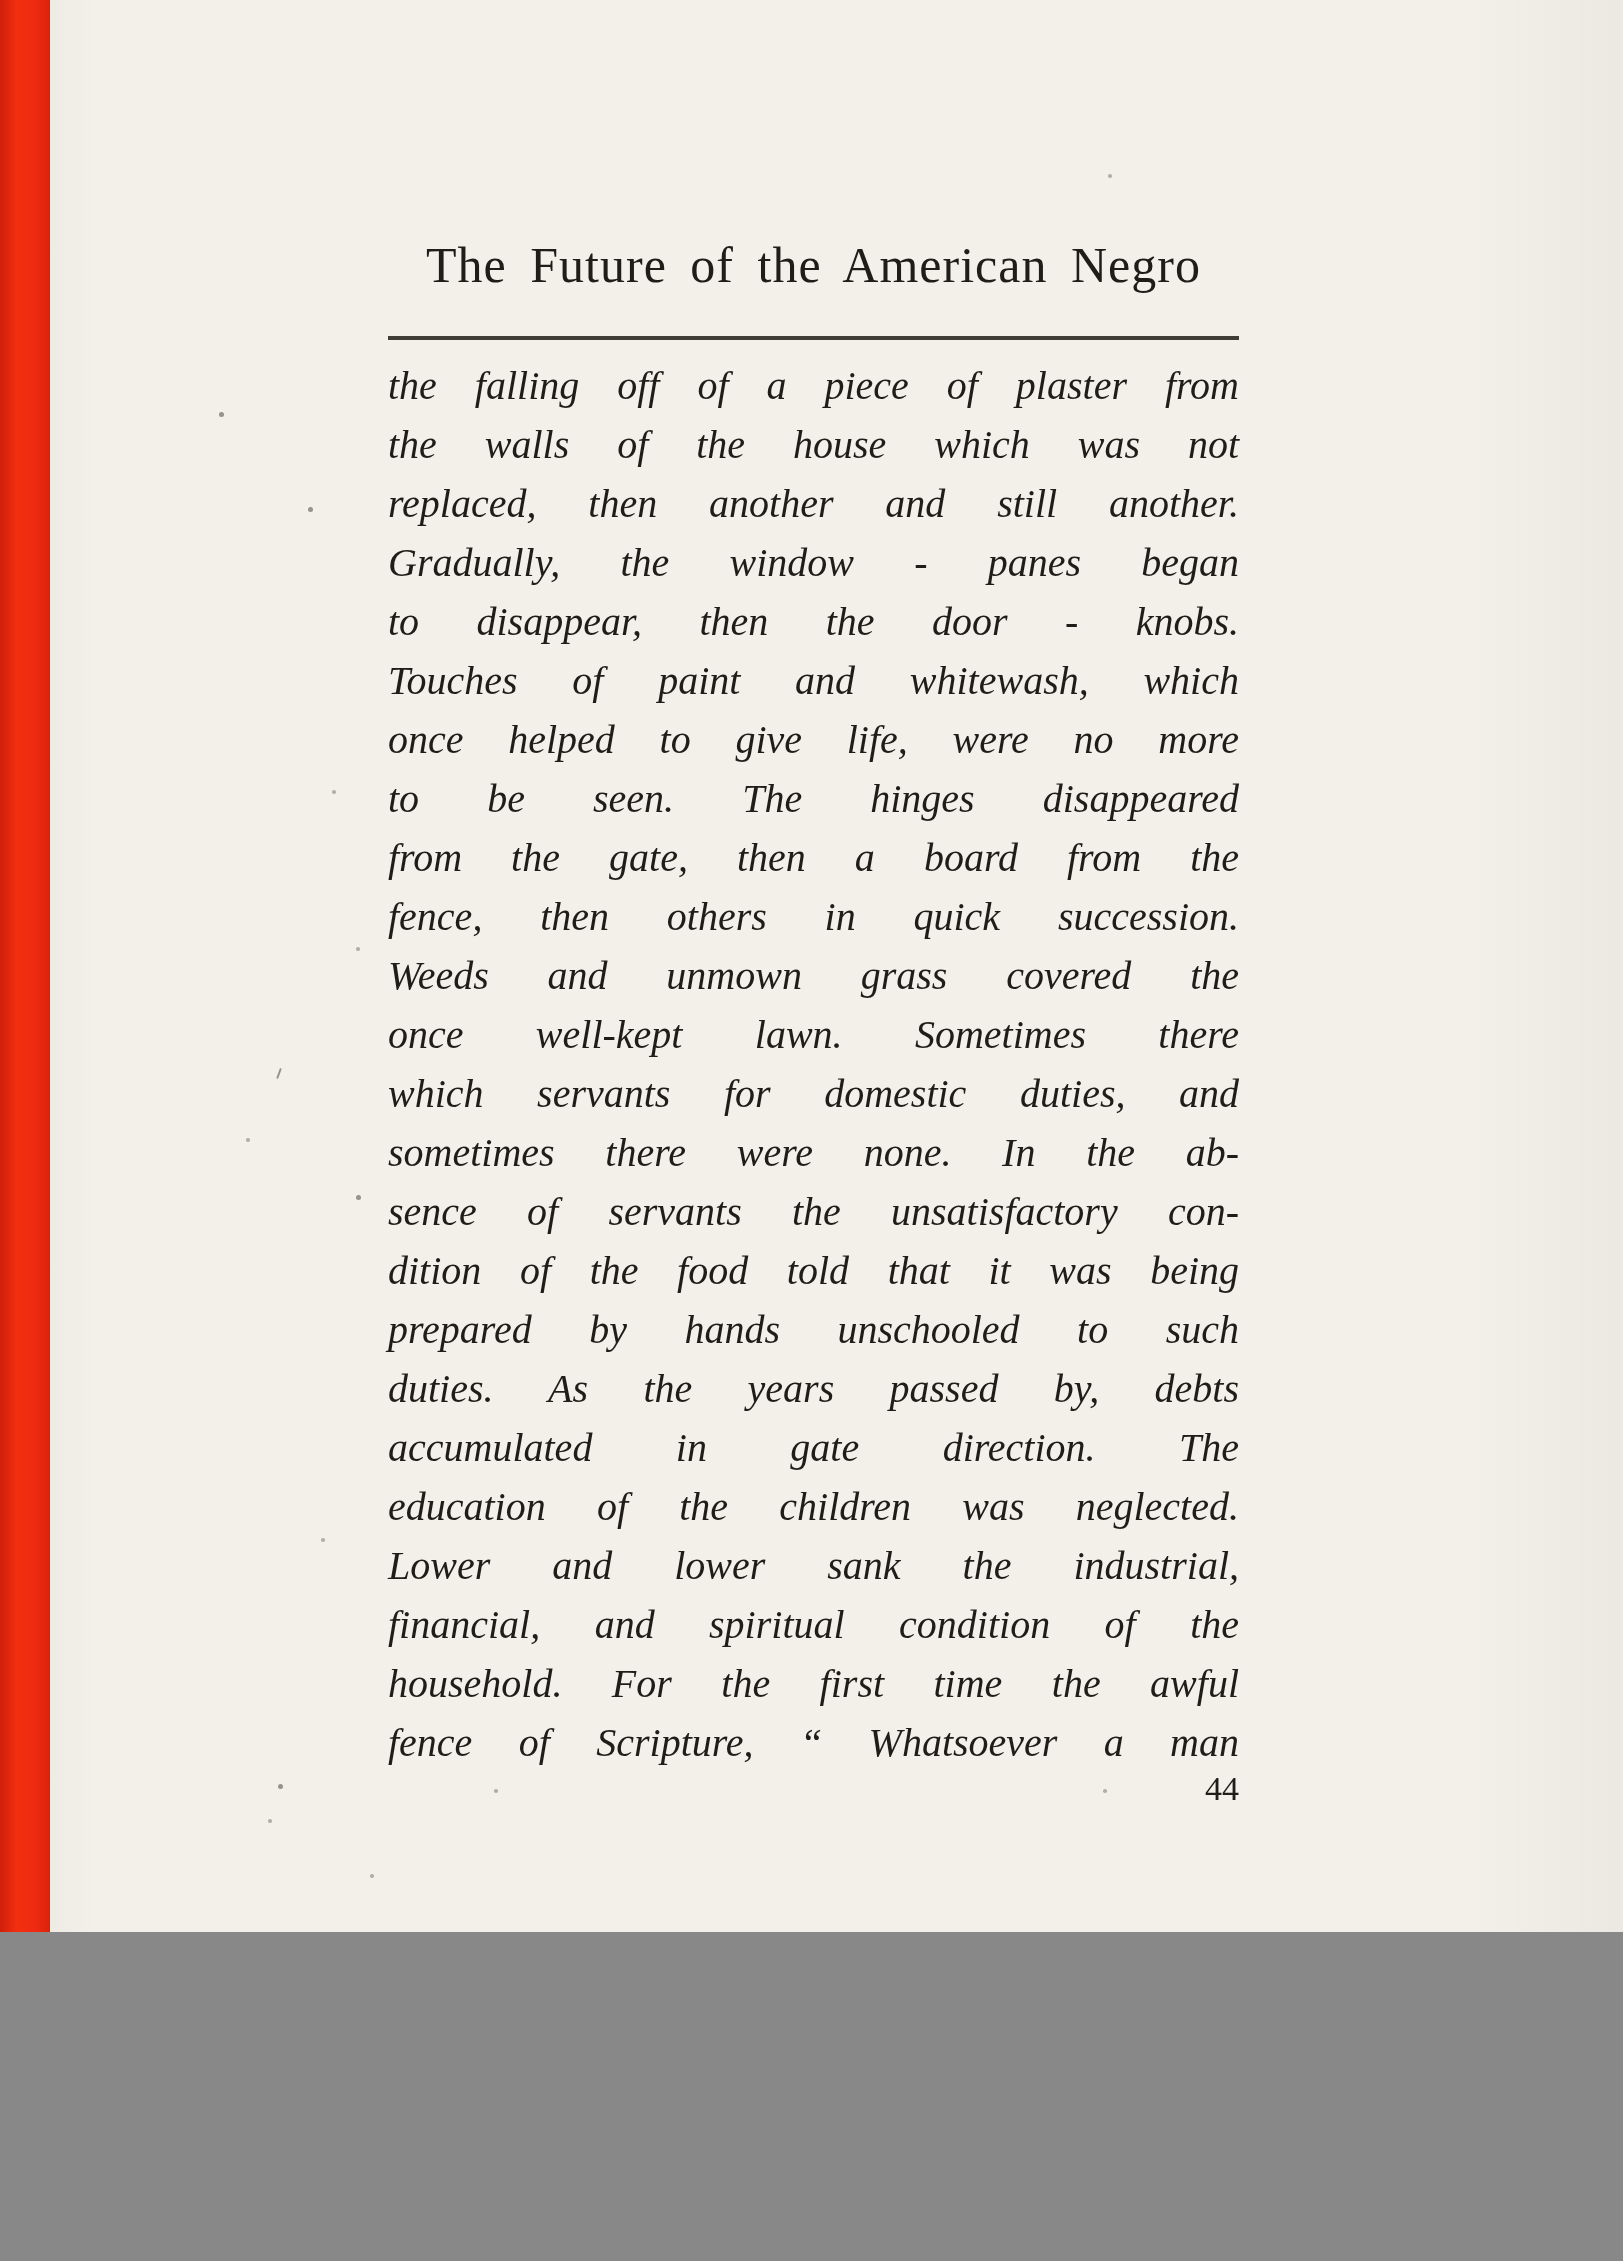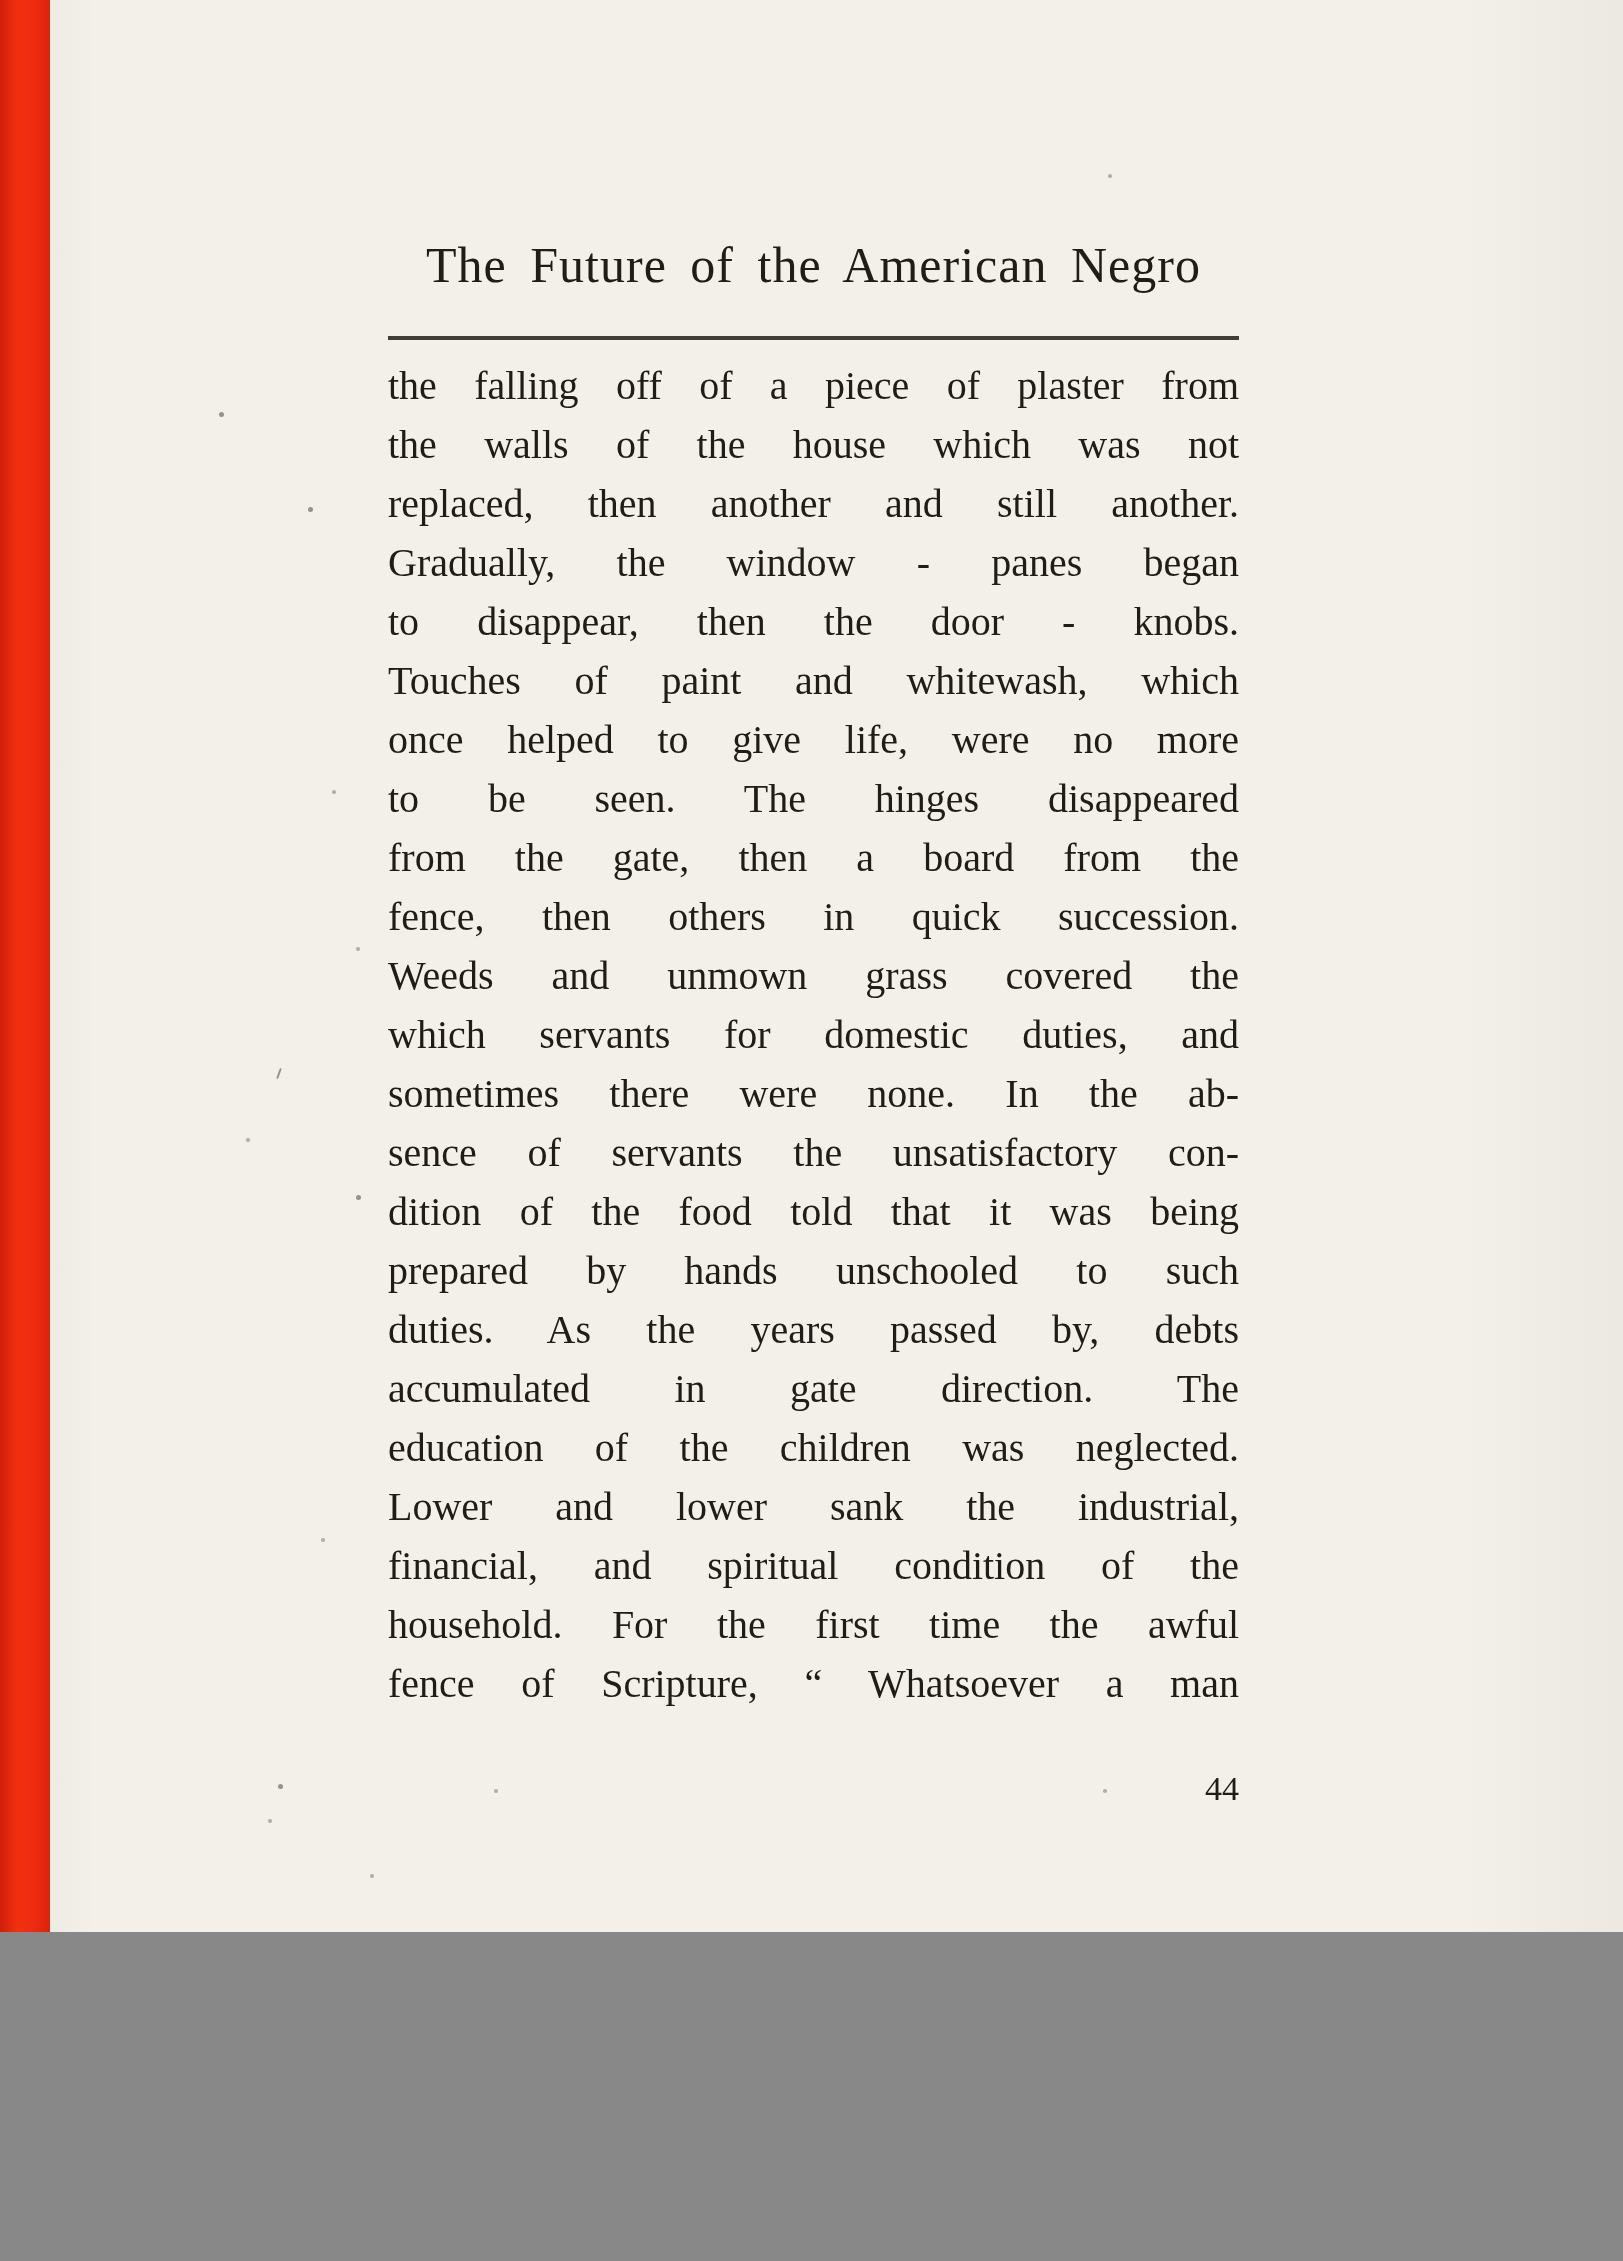--- a/index.html
+++ b/index.html
@@ -50,20 +50,21 @@
     width:100%;
     height:3.5px;
     background:var(--ink);
     opacity:.85;
   }
   .body-text{
     position:absolute;
     top:356px;
     left:0;
     width:100%;
+    font-style:italic;
   }
   .text-line{
     font-size:40px;
     line-height:59px;
     text-align:justify;
     text-align-last:justify;
     word-spacing:3px;
     white-space:nowrap;
   }
   .page-number{
@@ -110,20 +111,21 @@
       <div class="text-line">the walls of the house which was not</div>
       <div class="text-line">replaced, then another and still another.</div>
       <div class="text-line">Gradually, the window - panes began</div>
       <div class="text-line">to disappear, then the door - knobs.</div>
       <div class="text-line">Touches of paint and whitewash, which</div>
       <div class="text-line">once helped to give life, were no more</div>
       <div class="text-line">to be seen. The hinges disappeared</div>
       <div class="text-line">from the gate, then a board from the</div>
       <div class="text-line">fence, then others in quick succession.</div>
       <div class="text-line">Weeds and unmown grass covered the</div>
+      <div class="text-line">once well-kept lawn. Sometimes there</div>
       <div class="text-line">which servants for domestic duties, and</div>
       <div class="text-line">sometimes there were none. In the ab-</div>
       <div class="text-line">sence of servants the unsatisfactory con-</div>
       <div class="text-line">dition of the food told that it was being</div>
       <div class="text-line">prepared by hands unschooled to such</div>
       <div class="text-line">duties. As the years passed by, debts</div>
       <div class="text-line">accumulated in gate direction. The</div>
       <div class="text-line">education of the children was neglected.</div>
       <div class="text-line">Lower and lower sank the industrial,</div>
       <div class="text-line">financial, and spiritual condition of the</div>

